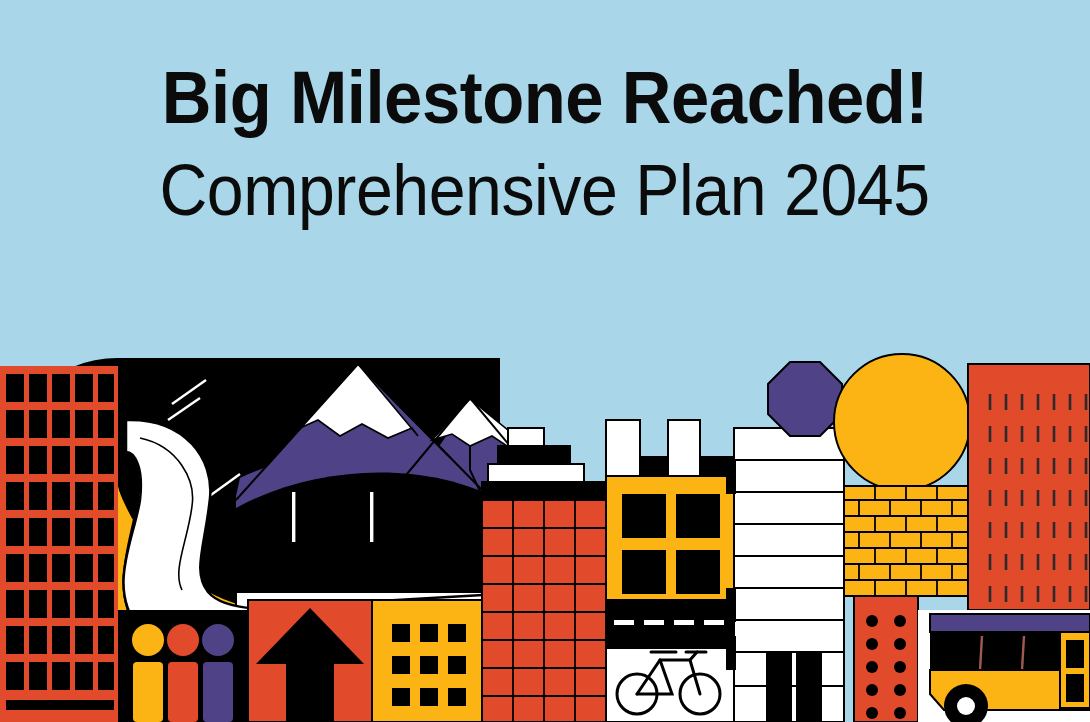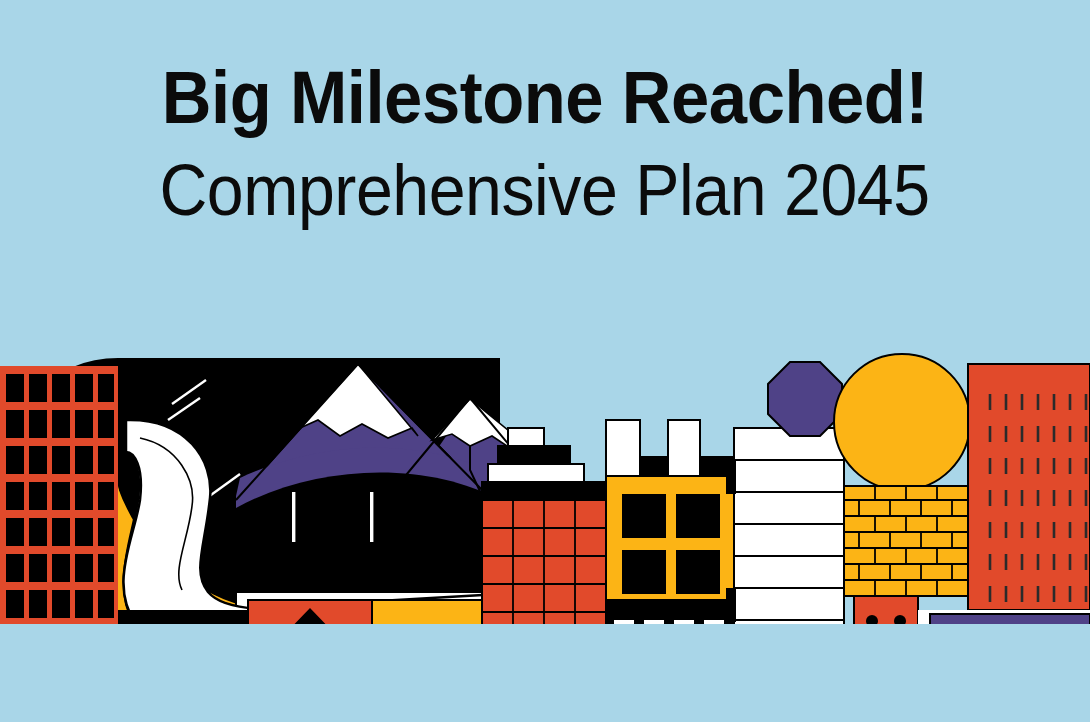--- a/index.html
+++ b/index.html
@@ -3,21 +3,21 @@
 <meta charset="utf-8">
 <title>Big Milestone Reached — Comprehensive Plan 2045</title>
 <style>
   html,body{margin:0;padding:0;}
   body{
     width:1090px;height:722px;overflow:hidden;
     font-family:"Liberation Sans", sans-serif;
     background:#a9d6e8;
   }
   #poster{
-    position:relative;width:1090px;height:624px;overflow:hidden;
+    position:relative;width:1090px;height:722px;overflow:hidden;
     background:#a9d6e8;
   }
   
   #headline{
     position:absolute;left:0;top:0;width:1090px;height:300px;
     display:flex;flex-direction:column;align-items:center;justify-content:flex-start;
     padding-top:62px;box-sizing:border-box;
     z-index:40;pointer-events:none;
   }
   #title-main{

